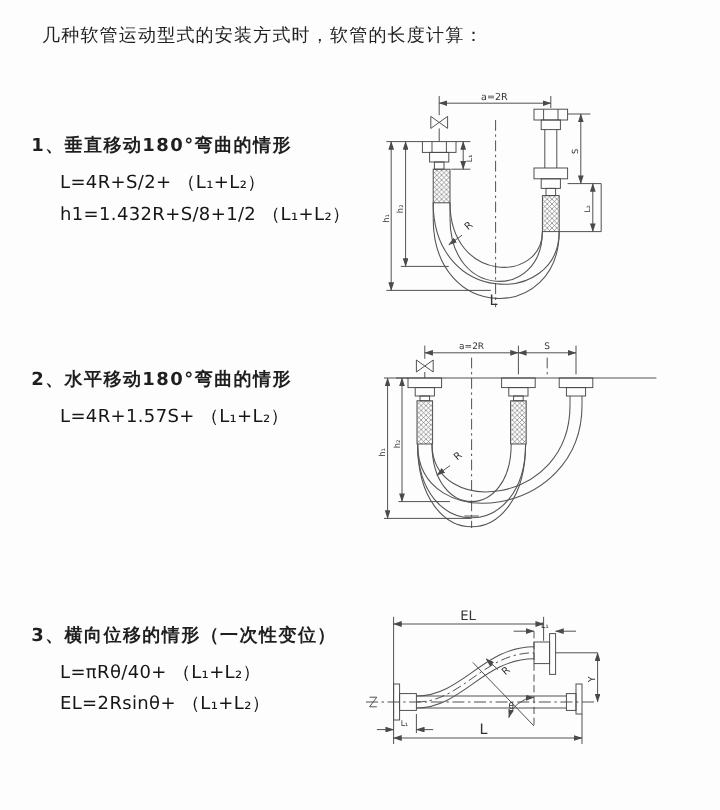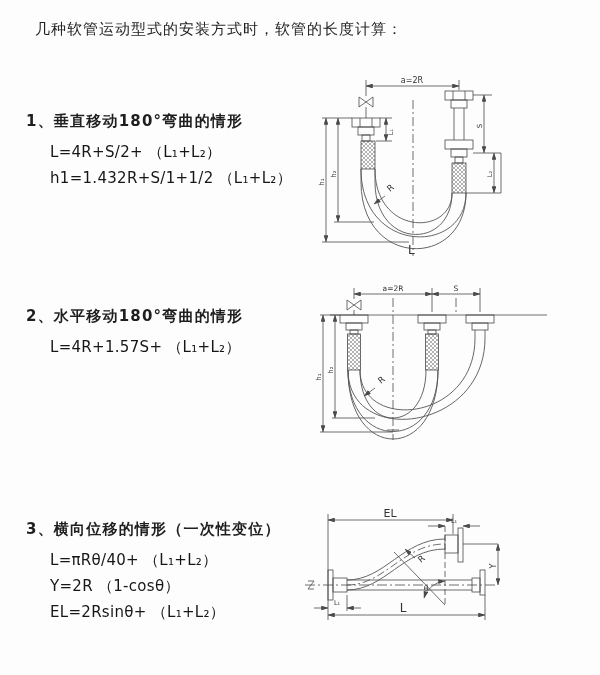--- a/index.html
+++ b/index.html
@@ -29,36 +29,35 @@
 </style>
 </head>
 <body>
 
 <div class="page-title">几种软管运动型式的安装方式时，软管的长度计算：</div>
 
 <section class="sec" style="top:112px">
   <h2>1、垂直移动180°弯曲的情形</h2>
   <div class="formulas">
     <p class="formula">L=4R+S/2+ （L₁+L₂）</p>
-    <p class="formula">h1=1.432R+S/1+1/2 （L₁+L₂）</p>
+    <p class="formula">h1=1.432R+S/8+1/2 （L₁+L₂）</p>
   </div>
 </section>
 
 <section class="sec" style="top:307px">
   <h2>2、水平移动180°弯曲的情形</h2>
   <div class="formulas">
     <p class="formula">L=4R+1.57S+ （L₁+L₂）</p>
   </div>
 </section>
 
 <section class="sec" style="top:520px">
   <h2>3、横向位移的情形（一次性变位）</h2>
   <div class="formulas">
     <p class="formula">L=πRθ/40+ （L₁+L₂）</p>
-    <p class="formula">Y=2R （1-cosθ）</p>
     <p class="formula">EL=2Rsinθ+ （L₁+L₂）</p>
   </div>
 </section>
 
 <svg class="diag" style="left:316px;top:70px" width="245" height="195" viewBox="0 0 245 195">
   <defs>
     <marker id="arr" markerWidth="9" markerHeight="6" refX="8.5" refY="3" orient="auto-start-reverse">
       <path d="M0,0 L9,3 L0,6 Z" fill="#4a4a4a"></path>
     </marker>
     <pattern id="hatch" width="4" height="4" patternUnits="userSpaceOnUse">

